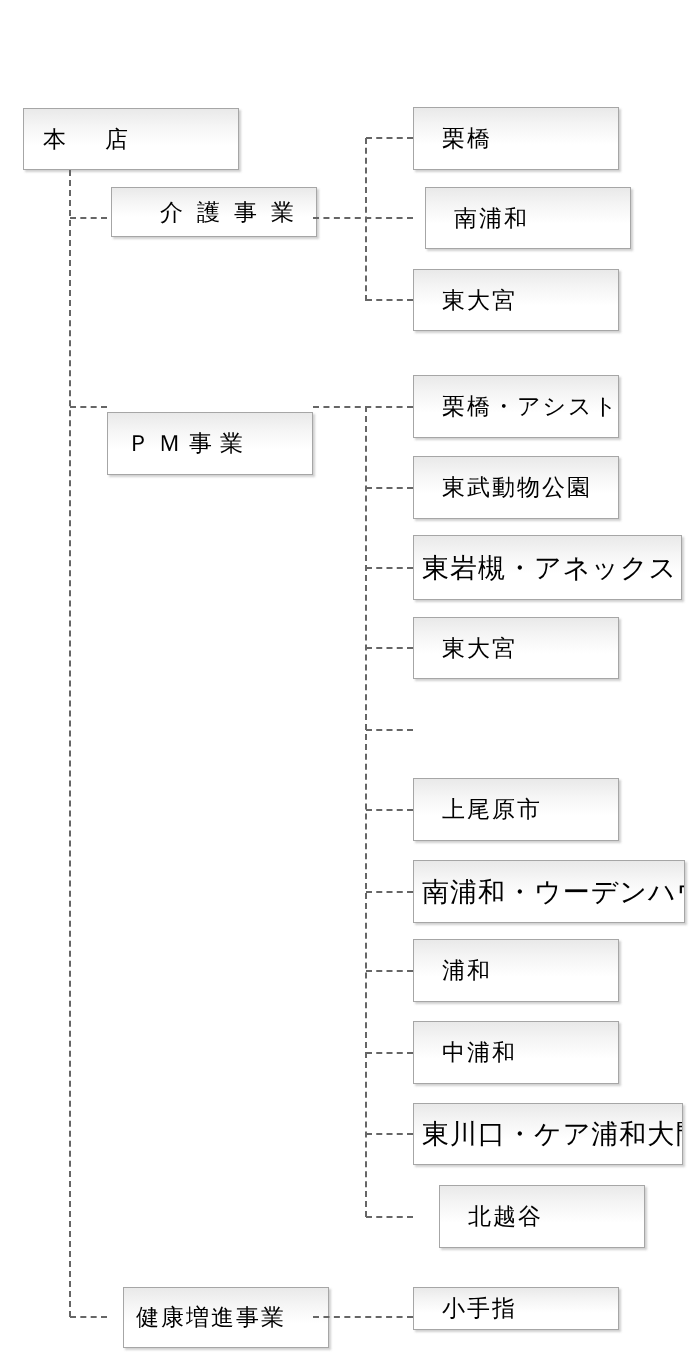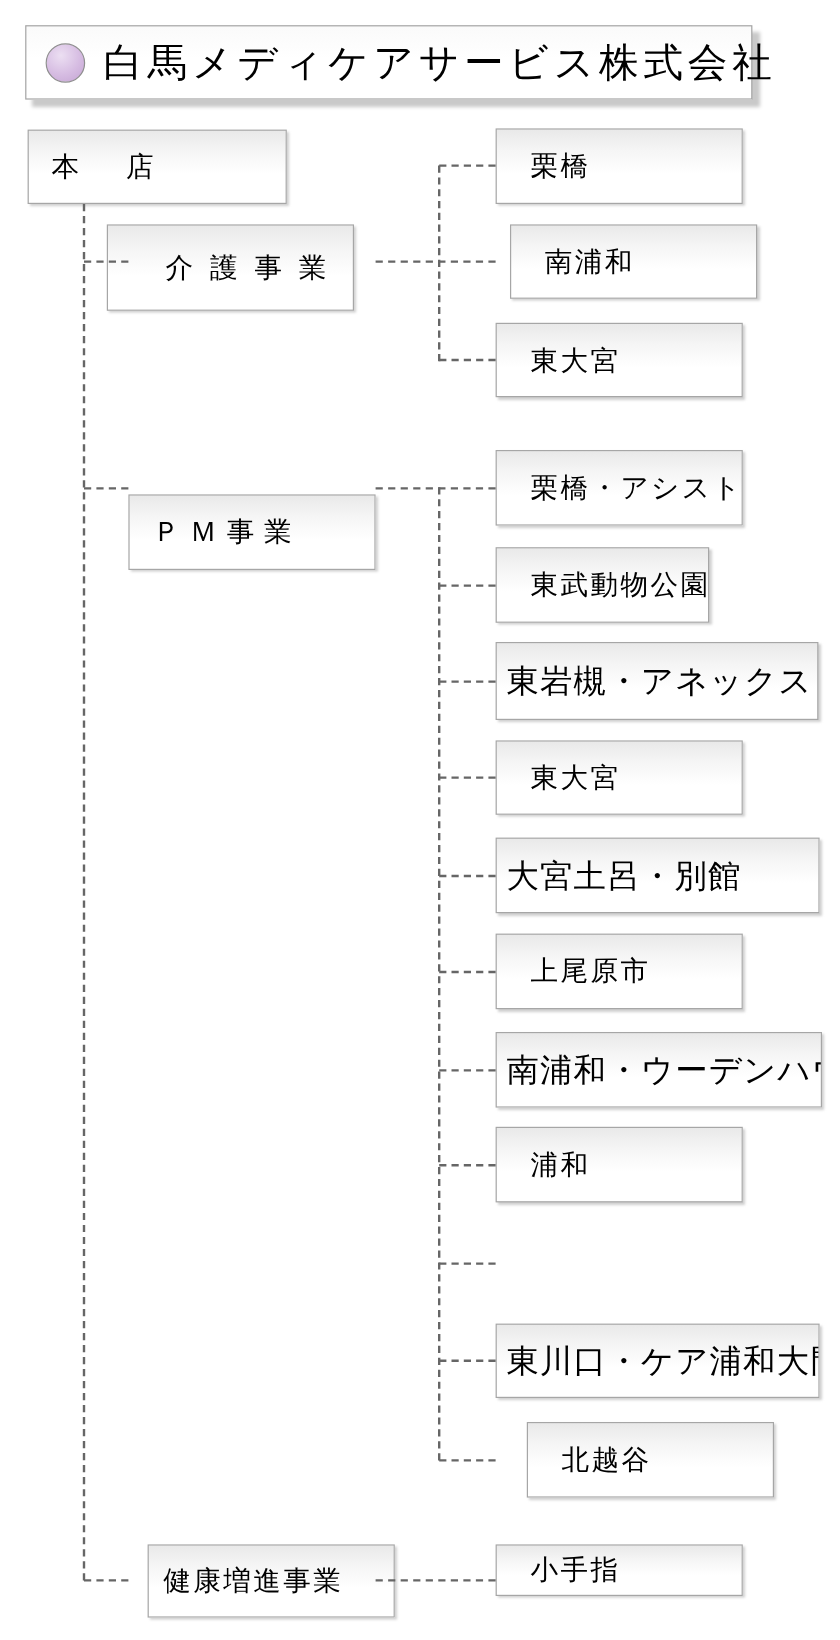--- a/index.html
+++ b/index.html
@@ -68,43 +68,39 @@
     position: absolute;
     width: 0;
     border-left: 2px dashed #666666;
   }
 </style>
 </head>
 <body>
 
 <div id="canvas">
 
-  <div class="header-box">
-    <span class="logo-circle"></span>
-    <span>白馬メディケアサービス株式会社</span>
-  </div>
 
   <div class="node ls-mid" style="left:23px; top:108px; width:216px; height:62px;">本　店</div>
 
-  <div class="node ls-wide" style="left:89px; top:187px; width:206px; height:72px;padding-left:48px;">介護事業</div>
+  <div class="node ls-wide" style="left:111px; top:187px; width:206px; height:50px;padding-left:48px;">介護事業</div>
   <div class="node ls-mid" style="left:107px; top:376px; width:206px; height:63px;margin-top:36px;">ＰＭ事業</div>
   <div class="node ls-narrow" style="left:107px; top:1287px; width:206px; height:61px; padding-left:12px;margin-left:16px;">健康増進事業</div>
 
   <div class="node ls-narrow" style="left:413px; top:107px; width:206px; height:63px;">栗橋</div>
   <div class="node ls-narrow" style="left:413px; top:187px; width:206px; height:62px;margin-left:12px;">南浦和</div>
   <div class="node ls-narrow" style="left:413px; top:269px; width:206px; height:62px;">東大宮</div>
 
   <div class="node ls-narrow" style="left:413px; top:375px; width:206px; height:63px;">栗橋・アシスト</div>
-  <div class="node ls-narrow" style="left:413px; top:456px; width:178px; height:63px;">東武動物公園</div>
+  <div class="node ls-narrow" style="left:413px; top:456px; width:206px; height:63px;">東武動物公園</div>
   <div class="node tight" style="left:413px; top:535px; width:269px; height:65px;">東岩槻・アネックス</div>
   <div class="node ls-narrow" style="left:413px; top:617px; width:206px; height:62px;">東大宮</div>
-  <div class="node tight" style="left:413px; top:698px; width:270px; height:63px;">大宮土呂・別館</div>
   <div class="node ls-narrow" style="left:413px; top:778px; width:206px; height:63px;">上尾原市</div>
   <div class="node tight" style="left:413px; top:860px; width:272px; height:63px;">南浦和・ウーデンハウス</div>
   <div class="node ls-narrow" style="left:413px; top:939px; width:206px; height:63px;">浦和</div>
+  <div class="node ls-narrow" style="left:413px; top:1021px; width:206px; height:63px;">中浦和</div>
   <div class="node tight" style="left:413px; top:1103px; width:270px; height:62px;">東川口・ケア浦和大門</div>
   <div class="node ls-narrow" style="left:413px; top:1185px; width:206px; height:63px;margin-left:26px;">北越谷</div>
 
   <div class="node ls-narrow" style="left:413px; top:1287px; width:206px; height:43px;">小手指</div>
 
   <div class="conn-v" style="left:69px; top:170px; height:1147px;"></div>
   <div class="conn-h" style="left:70px; top:217px; width:37px;"></div>
   <div class="conn-h" style="left:70px; top:406px; width:37px;"></div>
   <div class="conn-h" style="left:70px; top:1316px; width:37px;"></div>
 

